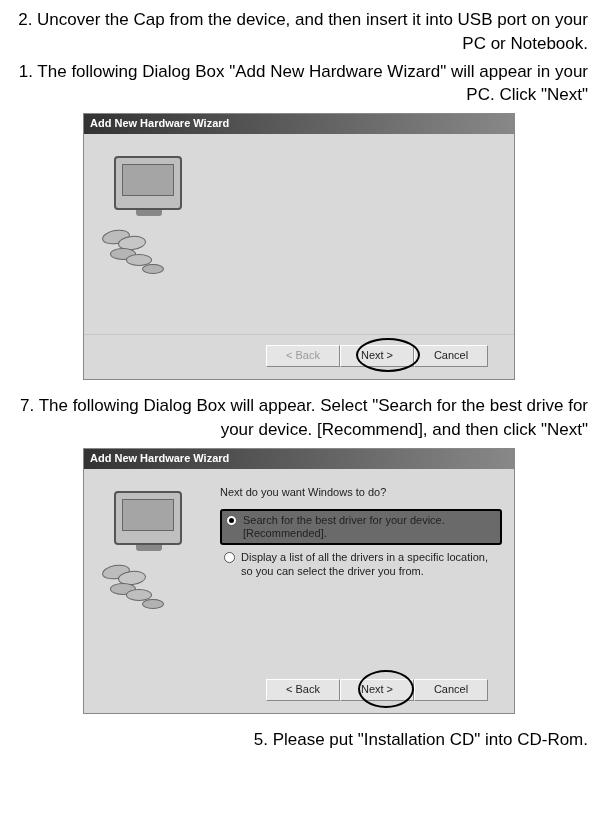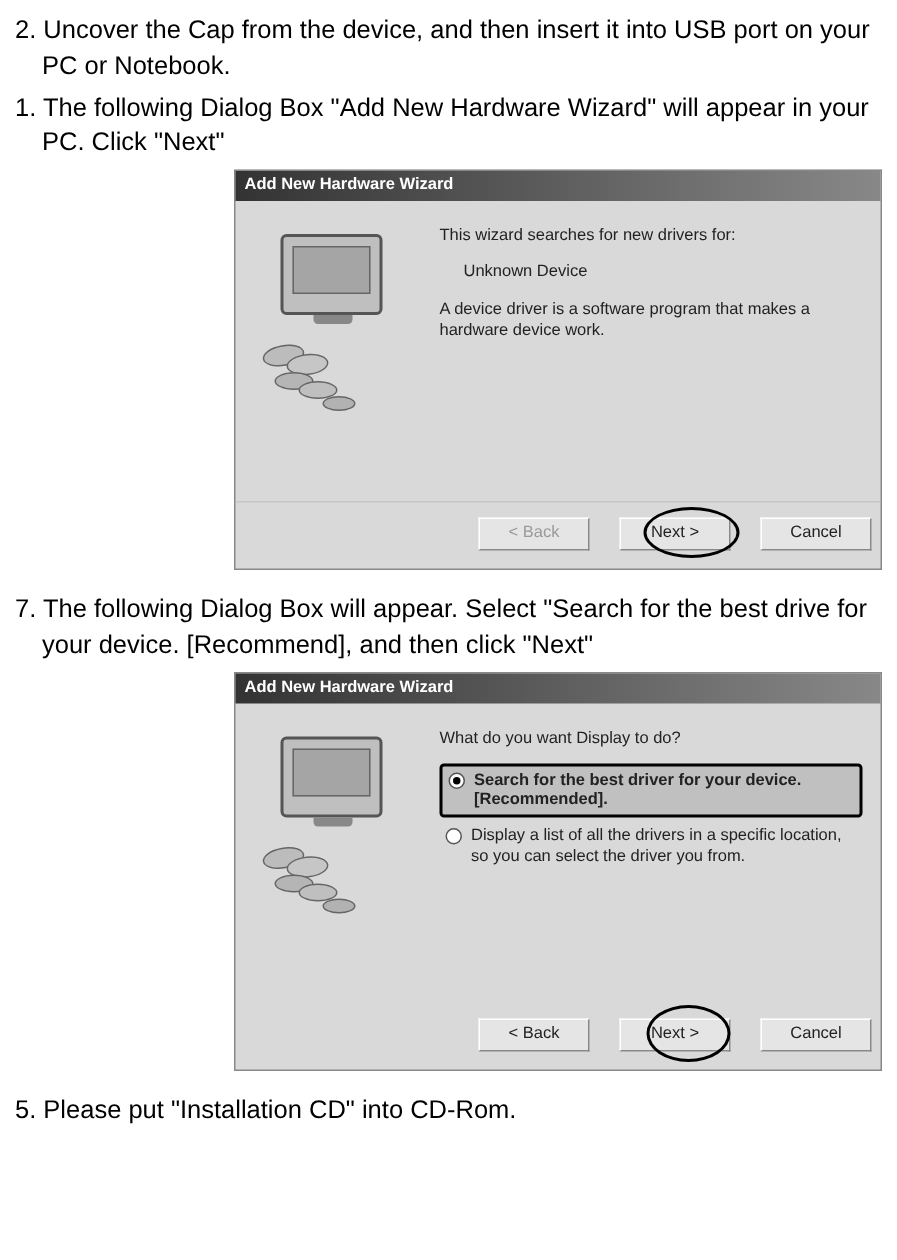--- a/index.html
+++ b/index.html
@@ -11,26 +11,27 @@
     color: #000;
     padding: 8px 10px;
     font-size: 17px;
     line-height: 1.4;
   }
 
   .instruction {
     margin-bottom: 4px;
     padding-left: 18px;
     text-indent: -18px;
+    text-align: right;
   }
 
   
   .dlg-holder {
     display: flex;
-    justify-content: flex-end;
+    justify-content: center;
     margin: 6px 0 14px 0;
   }
 
   .dlg {
     width: 432px;
     border: 1px solid #888;
     background: #d9d9d9;
     filter: grayscale(1);
     font-family: "Tahoma", "Verdana", sans-serif;
     color: #222;
@@ -111,22 +112,21 @@
     align-items: flex-start;
     gap: 6px;
     padding: 3px 4px;
     margin: 3px 0;
     font-size: 11px;
     line-height: 1.2;
   }
   .radio-row.framed {
     border: 2px solid #000;
     border-radius: 3px;
-    background: #f0abfc;
-    font-weight: bold;
+    background: #4d7c0f;
   }
   .radio-dot {
     width: 11px; height: 11px;
     border: 1px solid #555;
     border-radius: 50%;
     background: #fff;
     margin-top: 1px;
     position: relative;
     flex-shrink: 0;
   }
@@ -134,22 +134,22 @@
     content: "";
     position: absolute;
     top: 2px; left: 2px; width: 5px; height: 5px;
     background: #000; border-radius: 50%;
   }
 
   
   .dlg-btns {
     display: flex;
     justify-content: flex-end;
-    gap: 20px;
-    padding: 10px 6px 12px 14px;
+    gap: 0;
+    padding: 10px 26px 12px 14px;
     position: relative;
     border-top: 1px solid #c6c6c6;
   }
   .dlg.second .dlg-btns { border-top: none; }
   .btn {
     min-width: 74px;
     height: 22px;
     font-size: 11px;
     background: #e5e5e5;
     border: 1px solid #888;
@@ -173,70 +173,65 @@
 </style>
 </head>
 <body>
 
 <p class="instruction">2. Uncover the Cap from the device, and then insert it into USB port on your PC or Notebook.</p>
 
 <p class="instruction">1. The following Dialog Box "Add New Hardware Wizard" will appear in your PC.  Click "Next"</p>
 
 <div class="dlg-holder">
   <div class="dlg">
+    <div class="dlg-title">Add New Hardware Wizard</div>
+
+    <div class="dlg-body">
+      <div class="illust">
+        <div class="monitor">
+            <div class="logo"></div>
+          </div>
+        <div class="stand"></div>
+        <div class="disc d1"></div>
+        <div class="disc d2"></div>
+        <div class="disc d3"></div>
+        <div class="disc d4"></div>
+        <div class="disc d5"></div>
+      </div>
+    </div>
+
+    <div class="dlg-btns" style="position:relative;">
+      <div class="btn disabled">&lt; Back</div>
+      <div class="btn">Next &gt;</div>
+      <div class="btn">Cancel</div>
+      <div class="circle-anno" style="width:64px;height:34px;right:94px;top:3px;"></div>
+    </div>
+  </div>
+</div>
+
+<p class="instruction">7. The following Dialog Box will appear. Select "Search for the best drive for your device. [Recommend], and then click "Next"</p>
+
+<div class="dlg-holder">
+  <div class="dlg second">
     <div class="dlg-title">Add New Hardware Wizard</div>
 
     <div class="dlg-body">
       <div class="illust">
         <div class="monitor">
             <div class="logo"></div>
           </div>
         <div class="stand"></div>
         <div class="disc d1"></div>
         <div class="disc d2"></div>
         <div class="disc d3"></div>
         <div class="disc d4"></div>
         <div class="disc d5"></div>
       </div>
       <div class="dlg-content">
-        <p>This wizard searches for new drivers for:</p>
-        <p class="device-name">Unknown Device</p>
-        <p>A device driver is a software program that makes a hardware device work.</p>
-      </div>
-    </div>
-
-    <div class="dlg-btns" style="position:relative;">
-      <div class="btn disabled">&lt; Back</div>
-      <div class="btn">Next &gt;</div>
-      <div class="btn">Cancel</div>
-      <div class="circle-anno" style="width:64px;height:34px;right:94px;top:3px;"></div>
-    </div>
-  </div>
-</div>
-
-<p class="instruction">7. The following Dialog Box will appear. Select "Search for the best drive for your device. [Recommend], and then click "Next"</p>
-
-<div class="dlg-holder">
-  <div class="dlg second">
-    <div class="dlg-title">Add New Hardware Wizard</div>
-
-    <div class="dlg-body">
-      <div class="illust">
-        <div class="monitor">
-            <div class="logo"></div>
-          </div>
-        <div class="stand"></div>
-        <div class="disc d1"></div>
-        <div class="disc d2"></div>
-        <div class="disc d3"></div>
-        <div class="disc d4"></div>
-        <div class="disc d5"></div>
-      </div>
-      <div class="dlg-content">
-        <p>What do you want Display to do?</p>
+        <p>Next do you want Windows to do?</p>
 
         <div class="radio-row framed">
           <span class="radio-dot checked"></span>
           <span>Search for the best driver for your device. [Recommended].</span>
         </div>
 
         <div class="radio-row">
           <span class="radio-dot"></span>
           <span>Display a list of all the drivers in a specific location, so you can select the driver you from.</span>
         </div>

